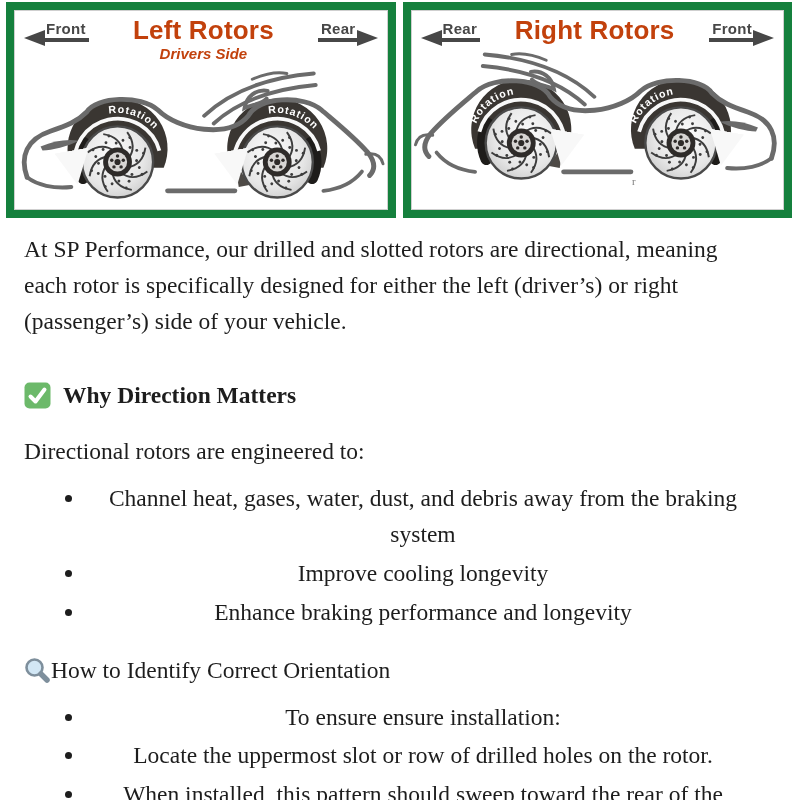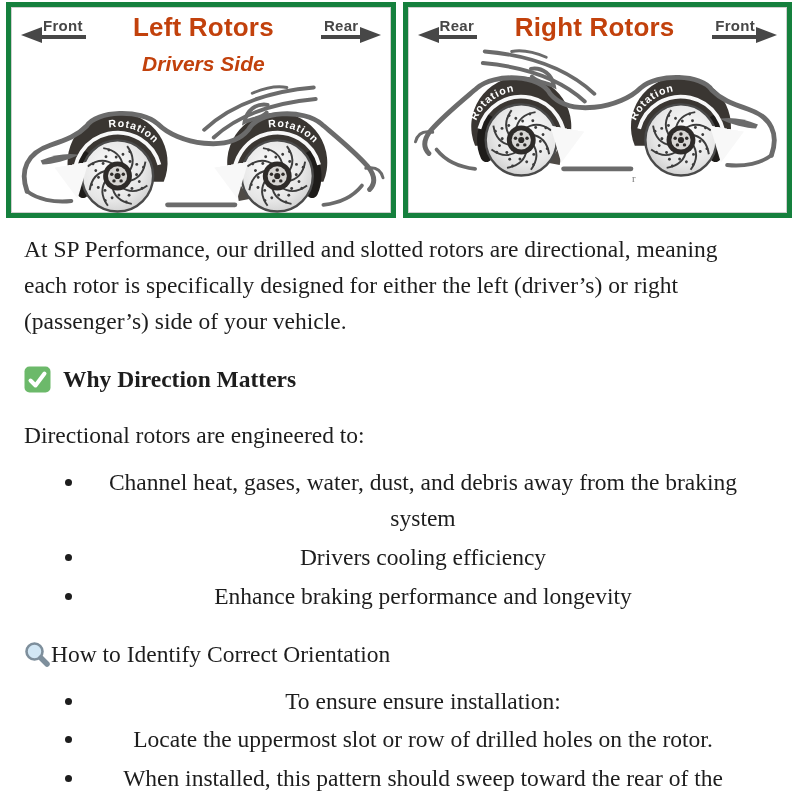--- a/index.html
+++ b/index.html
@@ -1,35 +1,35 @@
 <!DOCTYPE html>
 <html><head>
 <meta charset="utf-8">
 <style>
   html,body{margin:0;padding:0;background:#ffffff;}
   body{width:800px;height:800px;overflow:hidden;font-family:"Liberation Serif","DejaVu Serif",serif;color:#1d1d1d;}
 
   
   .diagram-row{display:flex;gap:7px;padding:2px 8px 0 6px;}
-  .panel{flex:1;height:216px;border:5px solid #15803d;box-shadow:inset 0 0 0 1px #cfcfcf;background:#fff;box-sizing:border-box;overflow:hidden;}
+  .panel{flex:1;height:216px;border:8px solid #15803d;box-shadow:inset 0 0 0 1px #cfcfcf;background:#fff;box-sizing:border-box;overflow:hidden;}
   .panel-header{display:grid;grid-template-columns:auto 1fr auto;align-items:start;padding:7px 10px 0 10px;}
   .dir{display:flex;align-items:center;font-family:"Liberation Sans",sans-serif;font-weight:bold;font-size:15px;color:#474747;margin-top:4px;}
   .dir-text{border-bottom:4px solid #474747;padding:0 3px 1px 3px;line-height:1.05;letter-spacing:.3px;}
   .tri{width:0;height:0;border-top:8px solid transparent;border-bottom:8px solid transparent;}
   .tri-left{border-right:21px solid #474747;margin-right:-2px;transform:translateY(7px);}
   .tri-right{border-left:21px solid #474747;margin-left:-2px;transform:translateY(7px);}
   .panel-titles{text-align:center;font-family:"Liberation Sans",sans-serif;color:#c2410c;}
   .panel-title{font-size:26px;font-weight:bold;line-height:1;letter-spacing:.2px;}
-  .panel-sub{font-size:21px;font-weight:bold;font-style:italic;margin-top:12px;}
+  .panel-sub{font-size:15px;font-weight:bold;font-style:italic;margin-top:2px;}
   svg.car{display:block;width:100%;height:152px;margin-top:-2px;}
 
   
   .content{padding:0 40px 0 24px;font-size:23.5px;line-height:1.53;}
   .intro{margin:14px 0 0 0;max-width:716px;}
-  .h-why{margin-top:22px;display:flex;align-items:center;gap:12px;font-weight:bold;}
+  .h-why{margin-top:38px;display:flex;align-items:center;gap:12px;font-weight:bold;}
   .lead{margin:20px 0 8px 0;}
   ul.blist{margin:11px 0 0 0;padding-left:62px;max-width:700px;text-align:center;}
   ul.blist li{margin-bottom:3px;}
   .h-how{margin-top:22px;display:flex;align-items:center;font-weight:normal;}
   .icon-box{flex:0 0 auto;display:inline-flex;}
 </style>
 </head>
 <body>
 
 <svg width="0" height="0" style="position:absolute" aria-hidden="true">
@@ -171,21 +171,21 @@
         <path d="M 6.5 14.5 L 11.5 19.5 L 20.5 7.5" fill="none" stroke="#ffffff" stroke-width="4" stroke-linecap="round" stroke-linejoin="round"></path>
       </svg>
     </span>
     <span>Why Direction Matters</span>
   </div>
 
   <p class="lead">Directional rotors are engineered to:</p>
 
   <ul class="blist">
     <li>Channel heat, gases, water, dust, and debris away from the braking system</li>
-    <li>Drivers cooling efficiency</li>
+    <li>Improve cooling longevity</li>
     <li>Enhance braking performance and longevity</li>
   </ul>
 
   <div class="h-how">
     <span class="icon-box">
       <svg width="27" height="27" viewBox="0 0 27 27">
         <circle cx="10.5" cy="10.5" r="8" fill="#d2e7f5" stroke="#7e8f9c" stroke-width="2.6"></circle>
         <line x1="17" y1="17" x2="23" y2="23" stroke="#7e8f9c" stroke-width="5.5" stroke-linecap="round"></line>
       </svg>
     </span>

